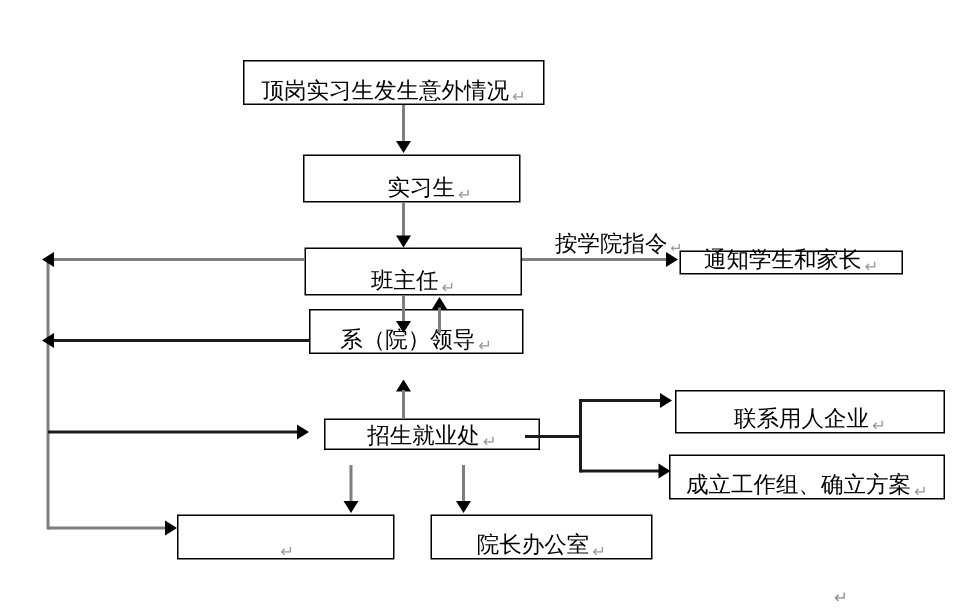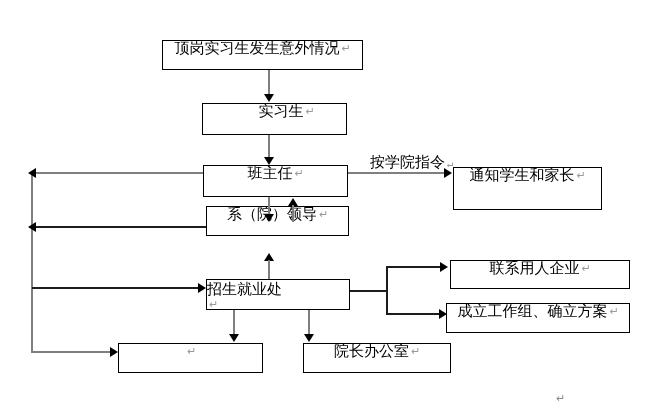--- a/index.html
+++ b/index.html
@@ -10,21 +10,21 @@
     font-family:"Liberation Serif", serif;
     color:#000;
     overflow:hidden;
   }
   .box{
     position:absolute;
     box-sizing:border-box;
     border:1.5px solid #000;
     background:#fff;
     display:flex;
-    align-items:flex-start;
+    align-items:flex-end;
     justify-content:center;
     font-size:15px;
     line-height:1;
     white-space:nowrap;
   }
   .rmark{
     color:#9a9a9a;
     font-size:11px;
     margin-left:2px;
     transform:translateY(2px);
@@ -45,24 +45,24 @@
   .stray{
     position:absolute;
     color:#8a8a8a;
     font-size:11px;
   }
   
   .n-incident{left:162px;top:40px;width:201px;height:30px;}
   .n-intern{left:202px;top:103px;width:145px;height:32px;padding-left:24px;}
   .n-teacher{left:203px;top:165px;width:145px;height:32px;}
   .n-dept{left:206px;top:206px;width:143px;height:30px;}
-  .n-admissions{left:206px;top:279px;width:144px;height:31px;flex-direction:column;}
+  .n-admissions{left:216px;top:279px;width:144px;height:21px;}
   .n-vice{left:118px;top:343px;width:145px;height:30px;}
-  .n-office{left:287px;top:343px;width:148px;height:30px;margin-left:16px;}
-  .n-notify{left:453px;top:167px;width:149px;height:43px;}
+  .n-office{left:287px;top:343px;width:148px;height:30px;}
+  .n-notify{left:453px;top:167px;width:149px;height:16px;}
   .n-contact{left:450px;top:260px;width:180px;height:29px;}
   .n-workgroup{left:446px;top:303px;width:184px;height:30px;}
 </style>
 </head>
 <body>
 
 <div id="canvas">
 
   <div class="box n-incident">
     <span>顶岗实习生发生意外情况</span>

